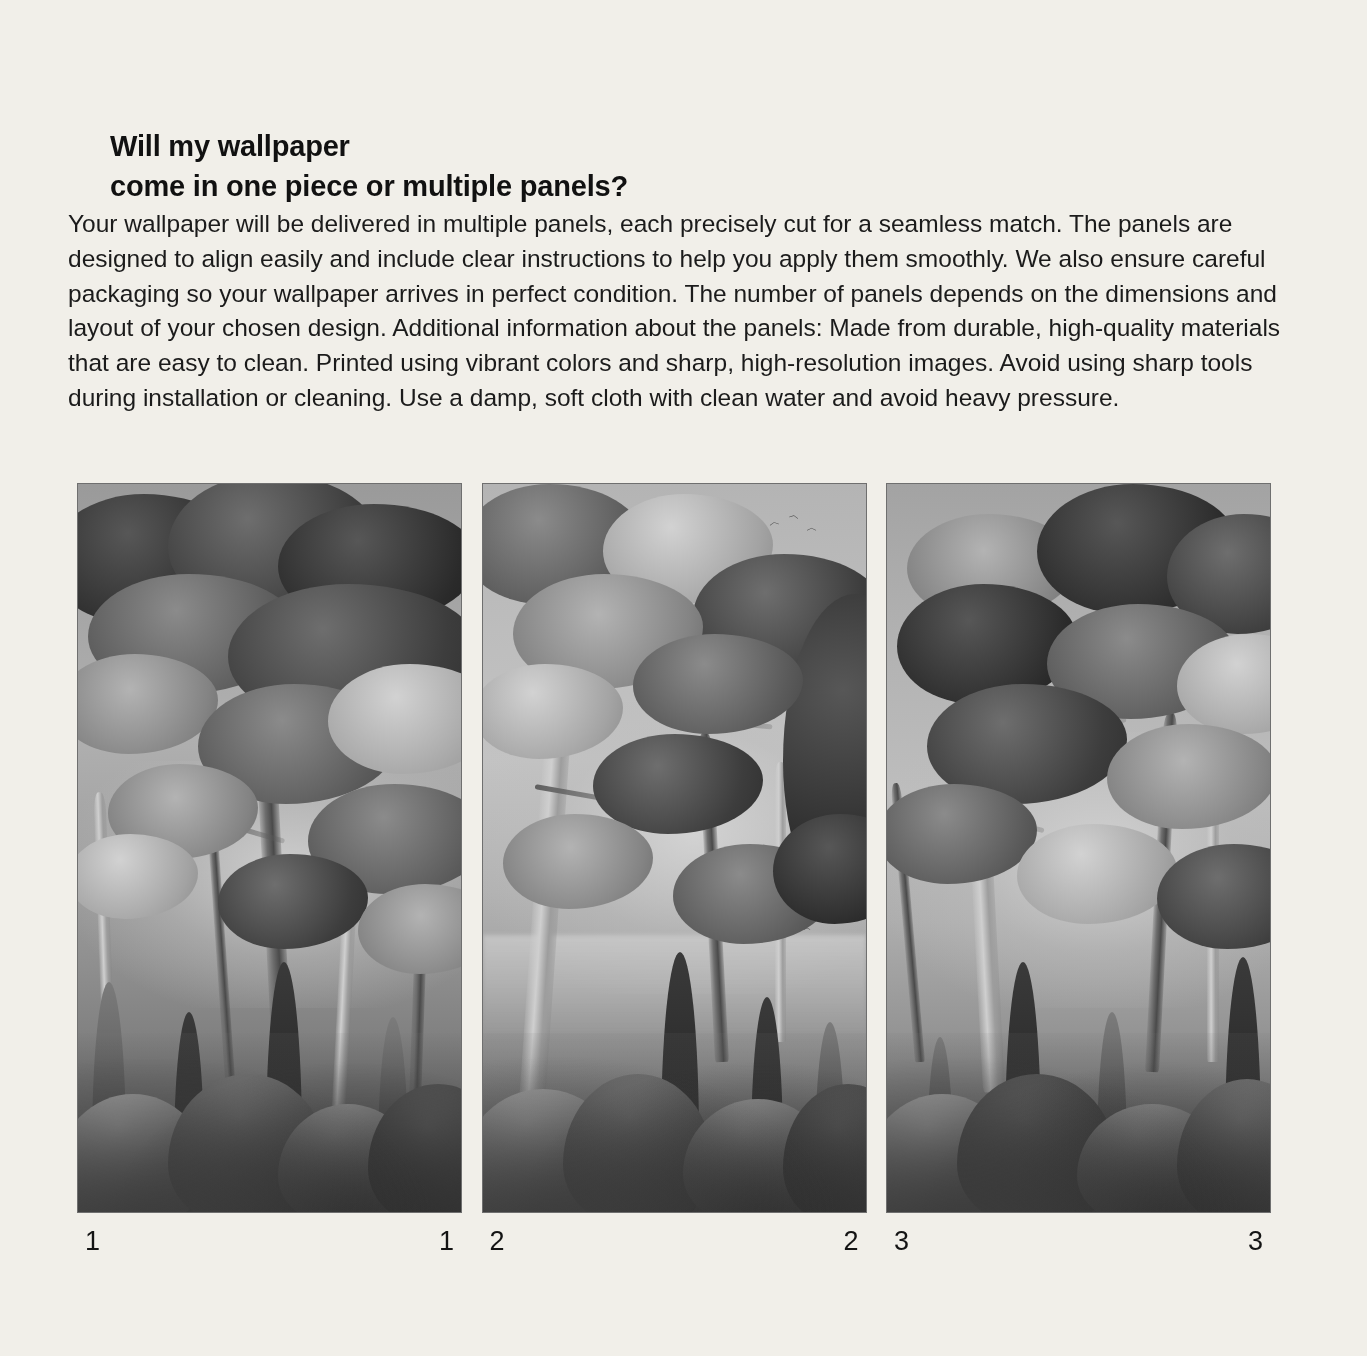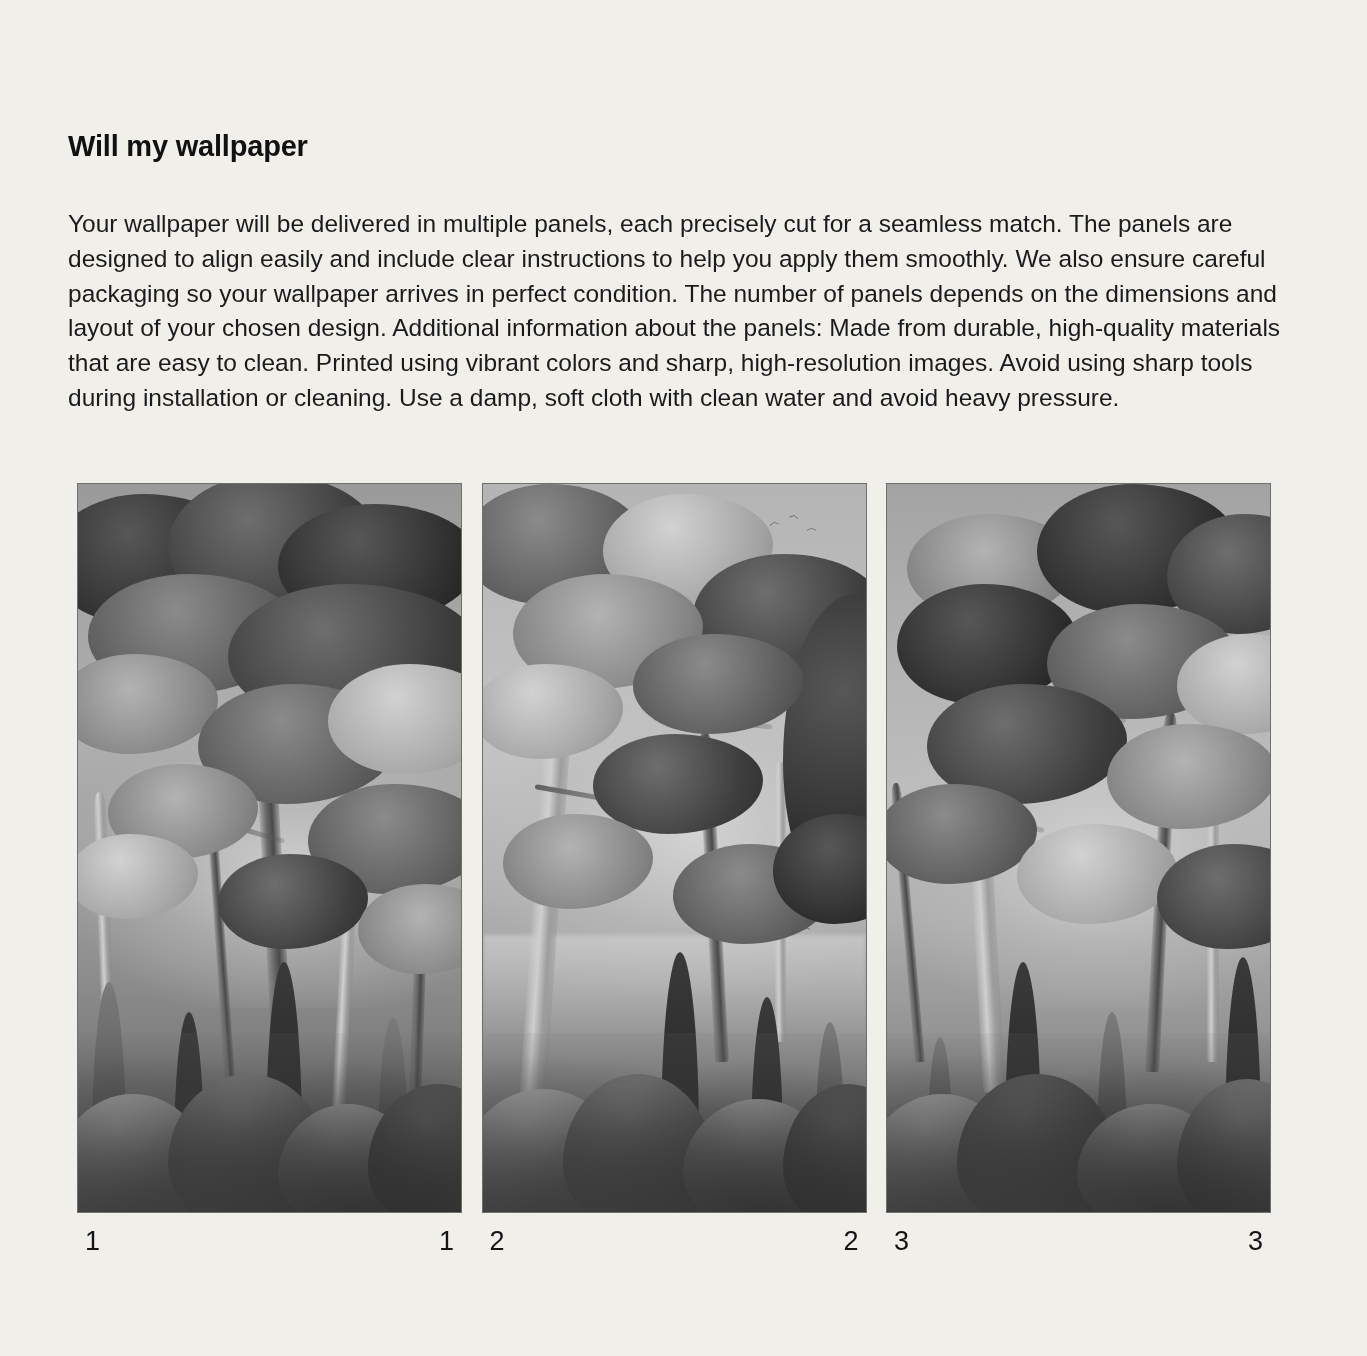--- a/index.html
+++ b/index.html
@@ -27,20 +27,21 @@
     width: 1240px;
     font-size: 29px;
     font-weight: bold;
     line-height: 1.38;
     letter-spacing: -0.2px;
     color: #111111;
   }
   .heading .line {
     display: block;
     white-space: nowrap;
+    margin-left: 42px;
   }
   .body-copy {
     position: absolute;
     left: 68px;
     top: 207px;
     width: 1245px;
     font-size: 24.5px;
     line-height: 1.42;
     color: #1b1b1b;
   }
@@ -169,20 +170,21 @@
   .panel-label.left { left: 8px; }
   .panel-label.right { right: 8px; }
 </style>
 </head>
 <body>
 
 <div class="page">
 
   <div class="heading">
     <span class="line">Will my wallpaper</span>
+    <span class="line">come in one piece or multiple panels?</span>
   </div>
 
   <div class="body-copy">Your wallpaper will be delivered in multiple panels, each precisely cut for a seamless match. The panels are designed to align easily and include clear instructions to help you apply them smoothly. We also ensure careful packaging so your wallpaper arrives in perfect condition. The number of panels depends on the dimensions and layout of your chosen design. Additional information about the panels: Made from durable, high-quality materials that are easy to clean. Printed using vibrant colors and sharp, high-resolution images. Avoid using sharp tools during installation or cleaning. Use a damp, soft cloth with clean water and avoid heavy pressure.</div>
 
   <div class="panels">
 
     <div class="panel-wrap">
       <div class="panel">
         <div class="sky"></div>
         <div class="haze"></div>

